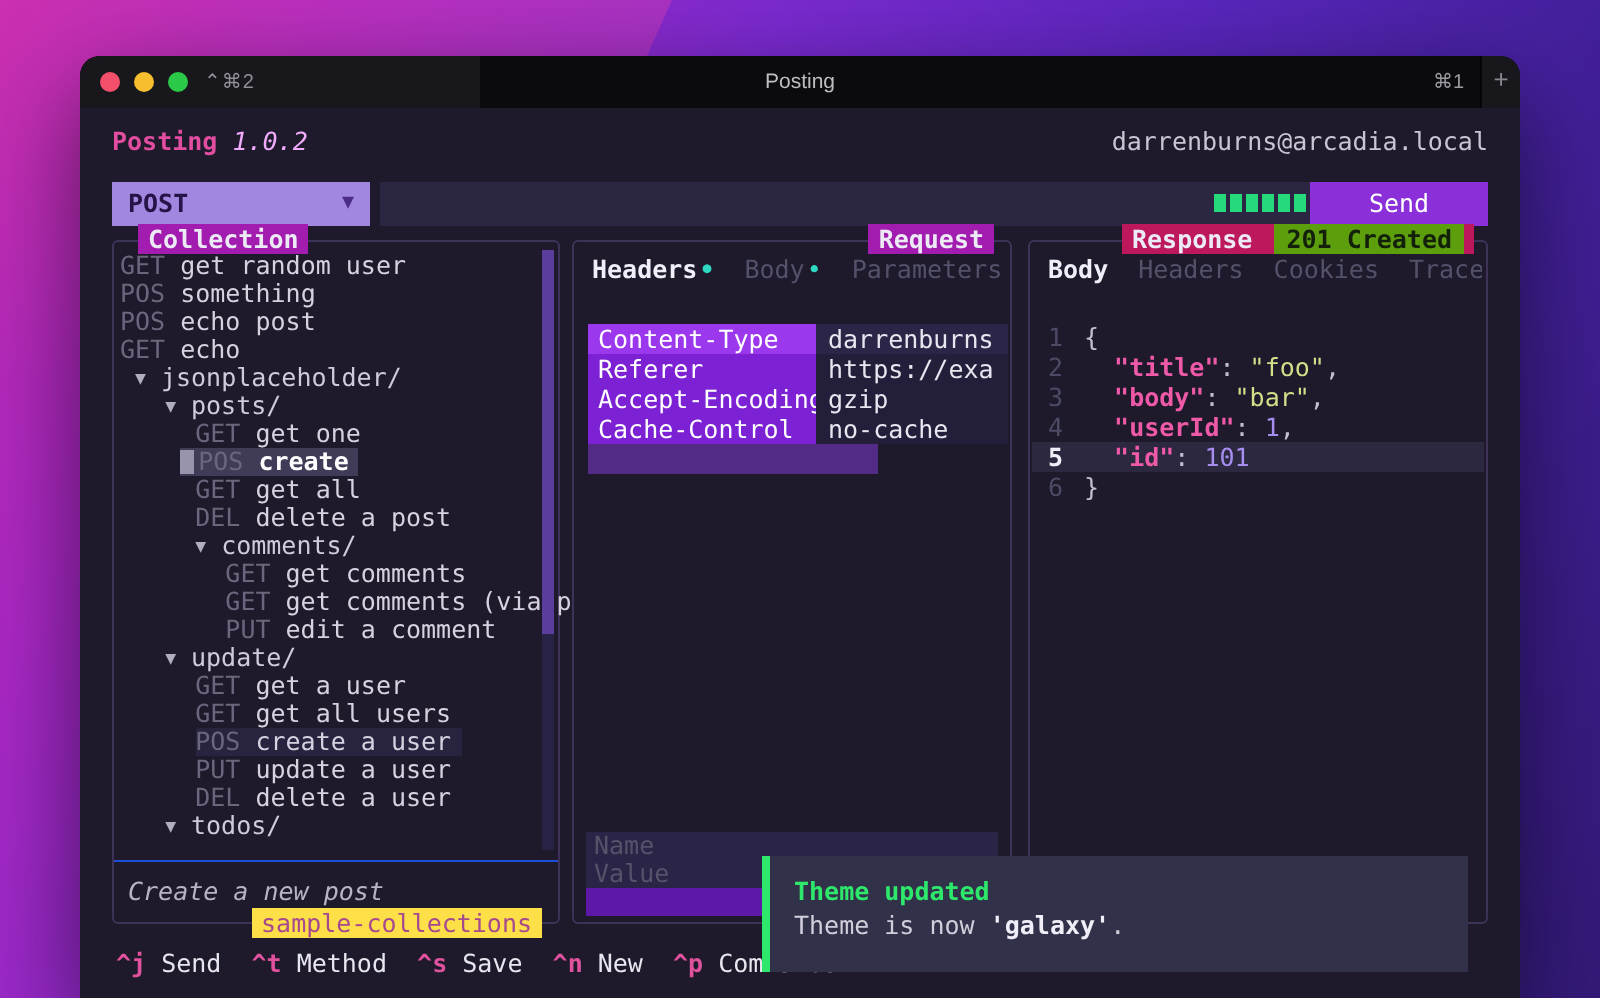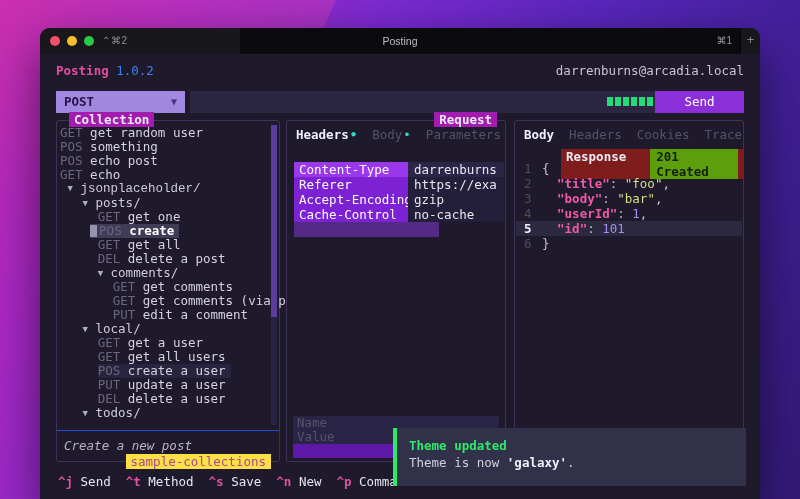--- a/index.html
+++ b/index.html
@@ -27,21 +27,21 @@
   .tb-right { position:absolute; right:28px; top:7px; font-size:10px; color:#9a9aa1; }
   .plus-box { position:absolute; right:0; top:0; width:20px; height:26px; background:#18181c;
     color:#86868d; font-size:13px; text-align:center; line-height:24px; border-left:1px solid #060608; }
 
   
   .term { position:absolute; left:0; top:26px; right:0; bottom:0; background:#1e1a2b;
     font-size:12.5px; color:#d6d2e0; }
 
   .app-header { position:absolute; left:16px; right:16px; top:9px; height:18px; display:flex; justify-content:space-between; }
   .app-name { color:#e24da0; font-weight:bold; }
-  .app-version { color:#3b82f6; }
+  .app-version { color:#f0abfc;font-style:italic; }
   .user-host { color:#c9c5d4; }
 
   
   .url-row { position:absolute; left:16px; right:16px; top:37px; height:22px; }
   .method-dd { position:absolute; left:0; top:0; width:129px; height:22px; background:#a287e0;
     color:#241447; font-weight:bold; line-height:22px; padding:0 8px; }
   .method-dd .chev { float:right; color:#4c2d85; font-size:10px; }
   .url-field { position:absolute; left:134px; top:0; width:476px; height:22px; background:#2b2742;
     line-height:22px; padding-left:6px; white-space:pre; overflow:hidden; }
   .trace { position:absolute; right:5px; top:6px; display:flex; gap:2px; }
@@ -91,40 +91,40 @@
   .hrow.empty .hkey { width:145px; background:#532a86; }
   .hrow.empty .hval { background:transparent; }
 
   .finput { position:absolute; left:6px; right:6px; height:14px; line-height:14px; background:#2a2546;
     color:#56526a; padding-left:4px; }
   .name-input { bottom:31px; } .value-input { bottom:17px; }
   .add-bar { position:absolute; left:6px; right:6px; bottom:3px; height:14px; line-height:14px;
     background:#5e18a8; color:#efe9fa; text-align:right; padding-right:5px; }
 
   
-  .rtitle-row { position:absolute; top:-9px; left:46px; display:flex; gap:24px; background:#7f1d1d; padding:0 5px;margin-top:37px; }
+  .rtitle-row { position:absolute; top:-9px; left:46px; display:flex; gap:11px; background:#be185d; padding:0 5px; }
   .rtitle { color:#eceaf4; font-weight:bold; }
   .status-badge { background:#5c9e0c; color:#14210a; font-weight:bold; padding:0 6px; }
   .json { position:absolute; left:1px; right:1px; top:40px; }
   .jline { display:flex; height:15px; line-height:15px; white-space:pre; }
   .jline .lnum { width:26px; padding-left:8px; color:#4e4a66; flex:none; }
   .jline.hl { background:#2c2840; }
   .jline.hl .lnum { color:#f0eef8; font-weight:bold; }
   .tk-k { color:#ef5aa8; font-weight:bold; }
   .tk-s { color:#d6de8a; }
   .tk-n { color:#a78df0; }
   .tk-p { color:#c3bfd1; }
 
   
   .footer { position:absolute; left:18px; bottom:9px; height:16px; white-space:pre; }
   .fkey { color:#e0519e; font-weight:bold; }
   .flabel { color:#e8e6f0; }
 
   
-  .toast { position:absolute; left:353px; top:400px; width:353px; height:58px; background:#313149;
+  .toast { position:absolute; left:341px; top:400px; width:353px; height:58px; background:#313149;
     border-left:4px solid #2ee86c; padding:10px 12px; z-index:40; }
   .toast-title { color:#2ee86c; font-weight:bold; font-size:12.5px; line-height:16px; }
   .toast-msg { color:#d2cfdd; font-size:12.5px; line-height:17px; }
   .toast-msg b { color:#f0eef8; }
 </style>
 </head>
 <body>
 
 <div class="desktop">
   <div class="window">
@@ -166,31 +166,31 @@
       </div>
 
       <div class="panel panel-collection">
         <span class="ptitle" style="left:12px;">Collection</span>
         <span class="psub">sample-collections</span>
         <div class="tree" id="tree">
             <div class="tree-row" style="margin-left: 0ch;"><span class="m">GET </span><span class="lbl">get random user</span></div>
             <div class="tree-row" style="margin-left: 0ch;"><span class="m">POS </span><span class="lbl">something</span></div>
             <div class="tree-row" style="margin-left: 0ch;"><span class="m">POS </span><span class="lbl">echo post</span></div>
             <div class="tree-row" style="margin-left: 0ch;"><span class="m">GET </span><span class="lbl">echo</span></div>
-            <div class="tree-row" style="margin-left: 1ch; font-family: Liberation Mono, monospace;"><span class="arr">▼</span><span class="flbl"> jsonplaceholder/</span></div>
+            <div class="tree-row" style="margin-left: 1ch;"><span class="arr">▼</span><span class="flbl"> jsonplaceholder/</span></div>
             <div class="tree-row" style="margin-left: 3ch;"><span class="arr">▼</span><span class="flbl"> posts/</span></div>
             <div class="tree-row" style="margin-left: 5ch;"><span class="m">GET </span><span class="lbl">get one</span></div>
             <div class="tree-row sel" style="margin-left: 4ch;"><span class="cursor-block"></span><span class="m">POS </span><span class="lbl">create</span></div>
             <div class="tree-row" style="margin-left: 5ch;"><span class="m">GET </span><span class="lbl">get all</span></div>
             <div class="tree-row" style="margin-left: 5ch;"><span class="m">DEL </span><span class="lbl">delete a post</span></div>
             <div class="tree-row" style="margin-left: 5ch;"><span class="arr">▼</span><span class="flbl"> comments/</span></div>
             <div class="tree-row" style="margin-left: 7ch;"><span class="m">GET </span><span class="lbl">get comments</span></div>
             <div class="tree-row" style="margin-left: 7ch;"><span class="m">GET </span><span class="lbl">get comments (via p</span></div>
             <div class="tree-row" style="margin-left: 7ch;"><span class="m">PUT </span><span class="lbl">edit a comment</span></div>
-            <div class="tree-row" style="margin-left: 3ch;"><span class="arr">▼</span><span class="flbl"> local/</span></div>
+            <div class="tree-row" style="margin-left: 3ch;"><span class="arr">▼</span><span class="flbl"> update/</span></div>
             <div class="tree-row" style="margin-left: 5ch;"><span class="m">GET </span><span class="lbl">get a user</span></div>
             <div class="tree-row" style="margin-left: 5ch;"><span class="m">GET </span><span class="lbl">get all users</span></div>
             <div class="tree-row hov" style="margin-left: 5ch;"><span class="m">POS </span><span class="lbl">create a user</span></div>
             <div class="tree-row" style="margin-left: 5ch;"><span class="m">PUT </span><span class="lbl">update a user</span></div>
             <div class="tree-row" style="margin-left: 5ch;"><span class="m">DEL </span><span class="lbl">delete a user</span></div>
             <div class="tree-row" style="margin-left: 3ch;"><span class="arr">▼</span><span class="flbl"> todos/</span></div>
           </div>
         <div class="cscroll">
             <div class="thumb"></div>
           </div>

